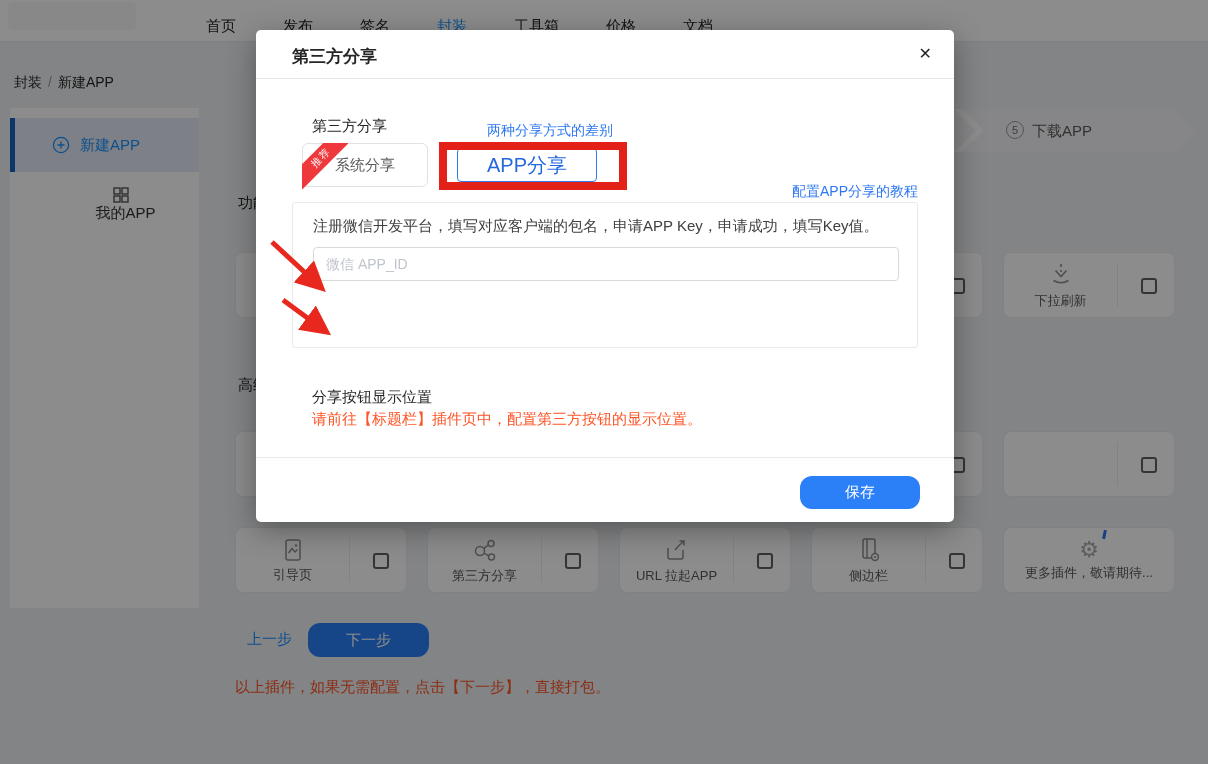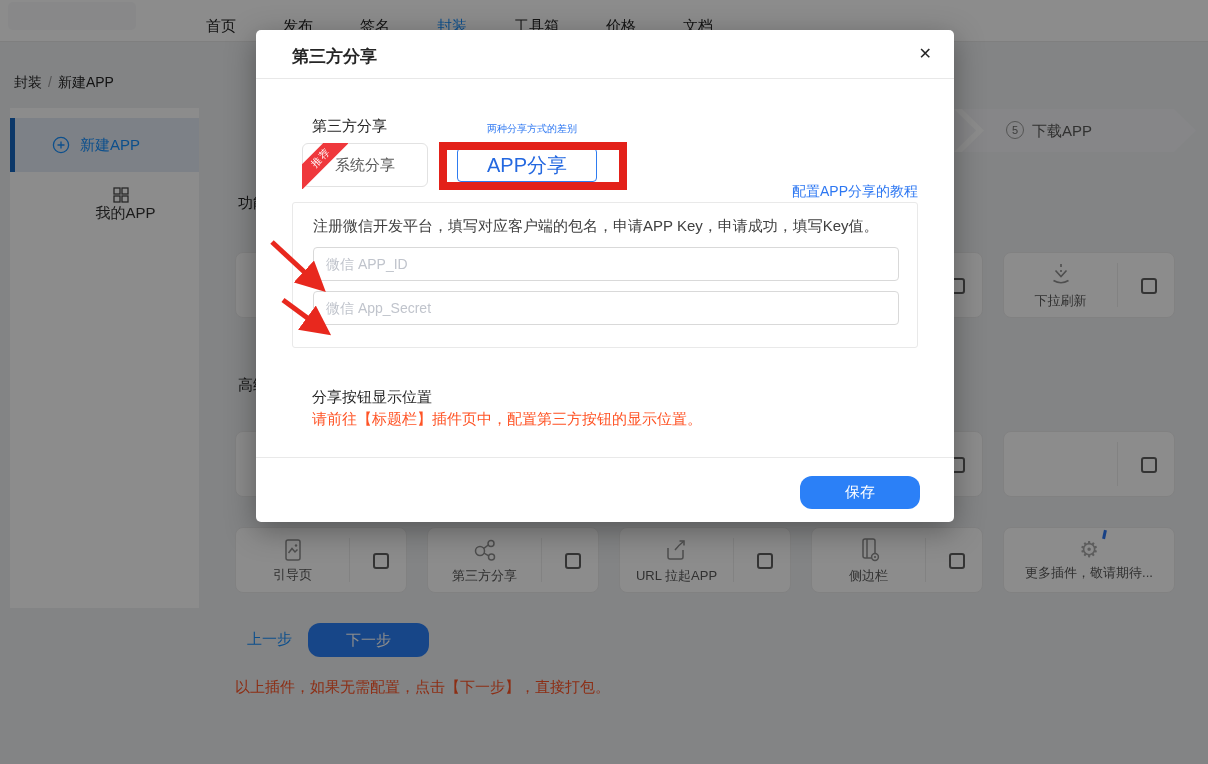--- a/index.html
+++ b/index.html
@@ -54,21 +54,21 @@
   .dim { position:absolute; inset:0; background:rgba(0,0,0,0.45); z-index:40; }
 
   
   .modal { position:absolute; left:256px; top:30px; width:698px; height:492px; background:#fff; border-radius:5px;
            box-shadow:0 8px 30px rgba(0,0,0,0.35); z-index:50; }
   .modal-header { position:absolute; left:0; top:0; right:0; height:49px; border-bottom:1px solid #e8e8e8; }
   .modal-title { position:absolute; left:36px; top:15px; font-size:17px; font-weight:bold; color:#262626; }
   .modal-close { position:absolute; right:22px; top:14px; font-size:16px; font-weight:bold; color:#262626; cursor:pointer; }
 
   .share-mode-label { position:absolute; left:56px; top:87px; font-size:15px; color:#262626; }
-  .diff-link { position:absolute; left:231px; top:92px; font-size:10px; color:#2d77f2; cursor:pointer; }
+  .diff-link { position:absolute; left:231px; top:92px; font-size:14px; color:#2d77f2; cursor:pointer; }
   .tab-system { position:absolute; left:46px; top:113px; width:126px; height:44px; background:#fff; border:1px solid #e2e2e2;
                 border-radius:6px; font-size:15px; color:#595959; cursor:pointer; }
   .ribbon-clip { position:absolute; left:-1px; top:-1px; width:46px; height:46px; overflow:hidden; border-radius:6px 0 0 0; }
   .ribbon { position:absolute; left:-26px; top:6px; width:90px; height:18px; background:#ef383c; transform:rotate(-45deg);
             color:#fff; font-size:10px; text-align:center; line-height:18px; letter-spacing:1px; }
   .tab-app { position:absolute; left:201px; top:118px; width:140px; height:34px; background:#fff; border:1px solid #2e7cf0;
              border-radius:4px; font-size:20px; color:#2468e0; cursor:pointer; }
   .tutorial-link { position:absolute; right:36px; top:153px; font-size:14px; color:#2d77f2; cursor:pointer; }
 
   .config-panel { position:absolute; left:36px; top:172px; width:626px; height:146px; border:1px solid #e9e9e9; border-radius:3px; background:#fff; }
@@ -269,21 +269,20 @@
       </span>
       <span>系统分享</span>
     </button>
     <button class="tab-app">APP分享</button>
 
     <span class="tutorial-link">配置APP分享的教程</span>
 
     <div class="config-panel">
       <div class="panel-text">注册微信开发平台，填写对应客户端的包名，申请APP Key，申请成功，填写Key值。</div>
       <input class="wx-input first" placeholder="微信 APP_ID" style="">
-      <input class="wx-input second" placeholder="微信 App_Secret" style="">
     </div>
 
     <span class="pos-label">分享按钮显示位置</span>
     <span class="pos-note">请前往【标题栏】插件页中，配置第三方按钮的显示位置。</span>
 
     <div class="modal-footer-line"></div>
     <button class="save-btn">保存</button>
   </div>
 
   <div class="anno-rect"></div>

